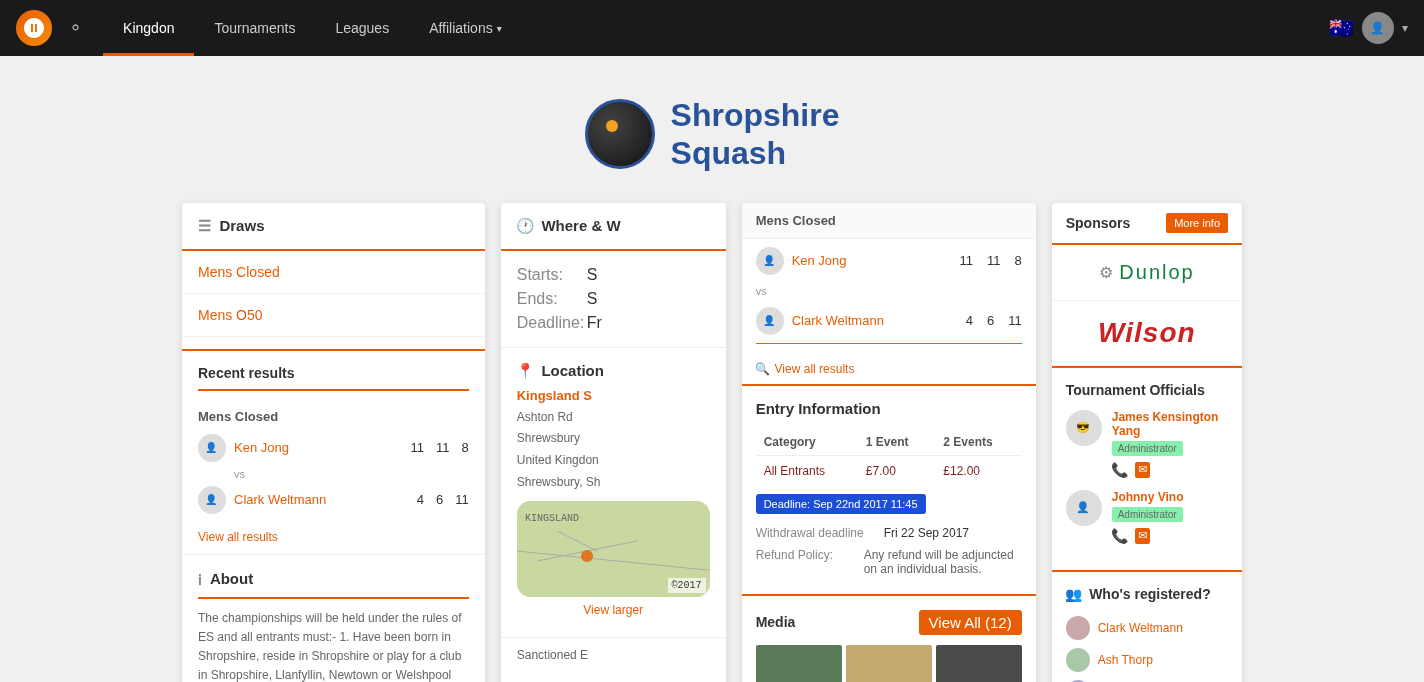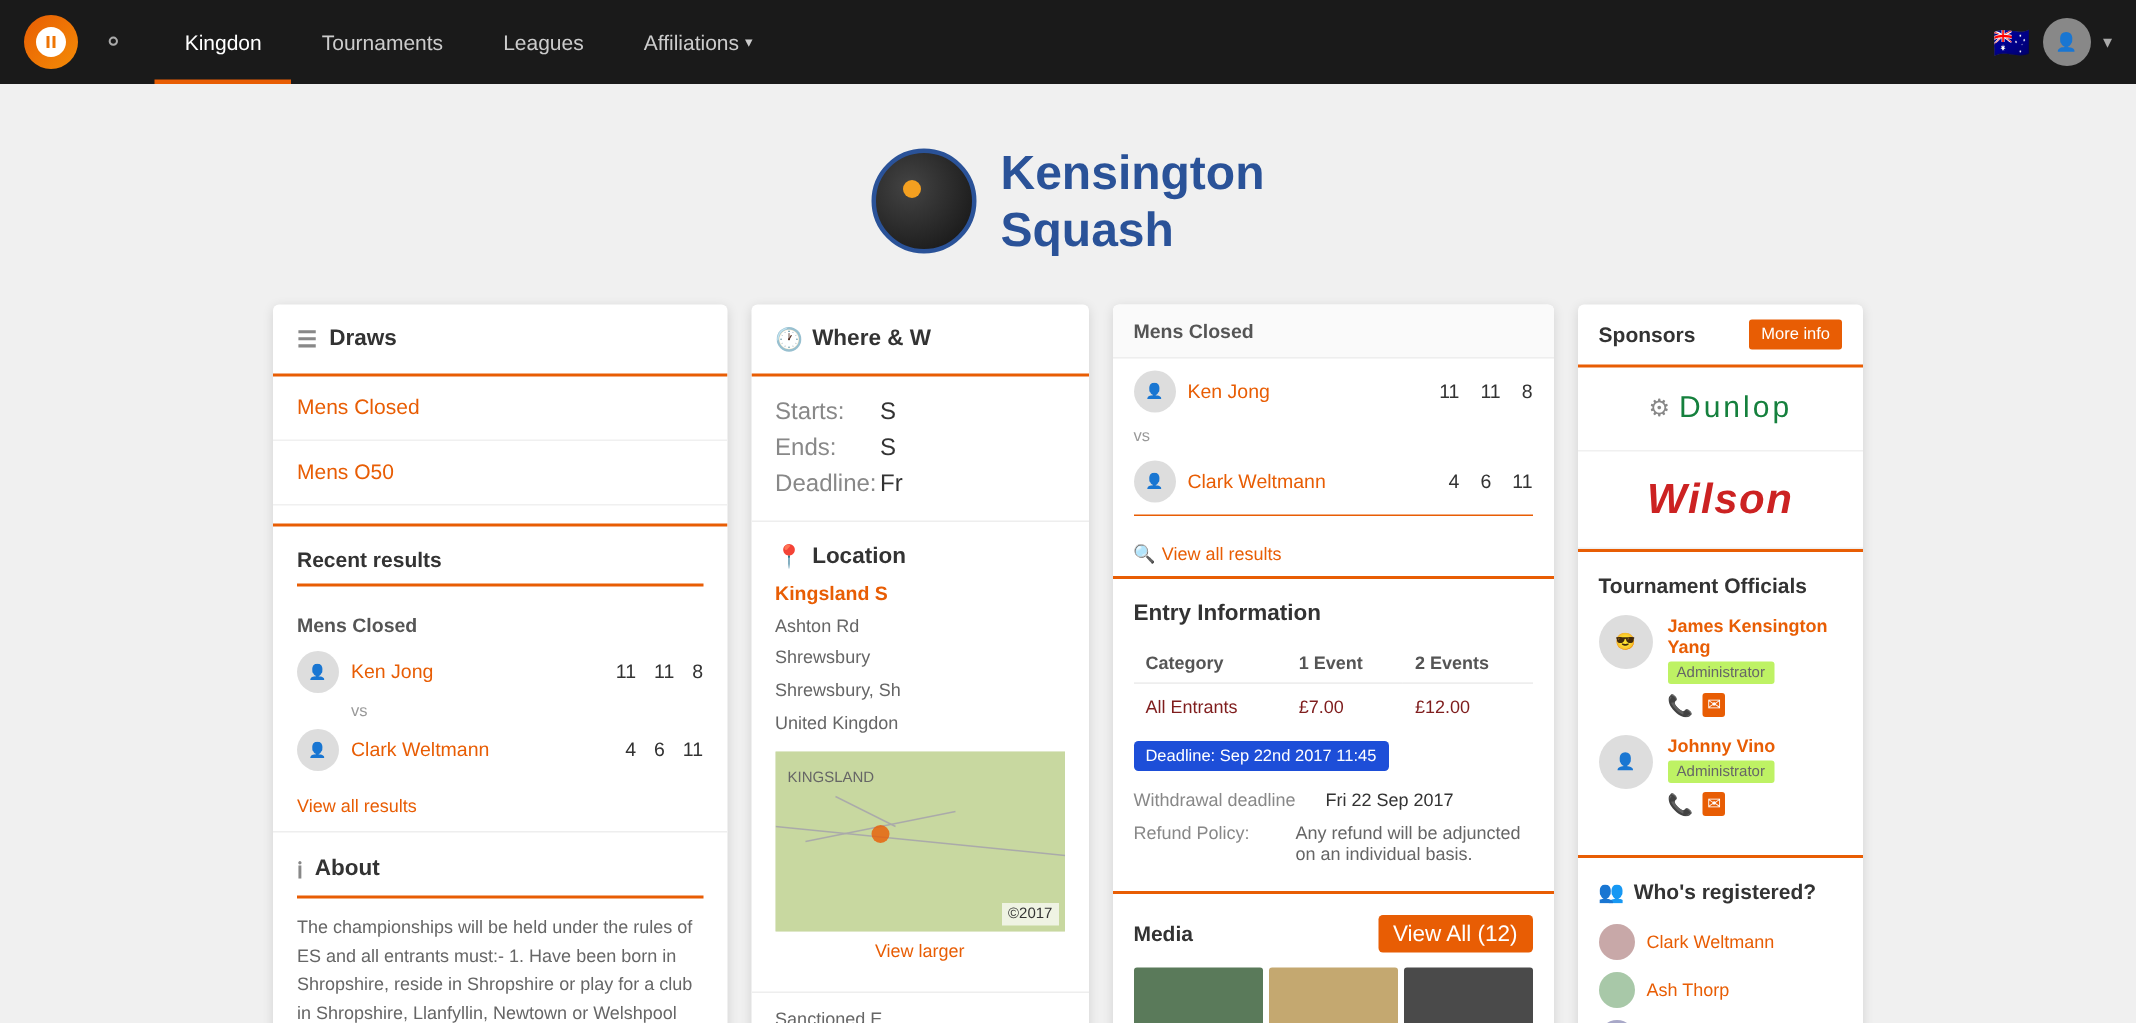--- a/index.html
+++ b/index.html
@@ -55,21 +55,21 @@
     .where-title { display: flex; align-items: center; gap: 6px; font-size: 15px; font-weight: 600; color: #333; }
     .where-icon { color: #e85d04; }
     .info-table { width: 100%; font-size: 16px; padding: 12px 16px; }
     .info-row { display: flex; padding: 3px 0; }
     .info-label { color: #888; width: 70px; flex-shrink: 0; }
     .info-value { color: #333; }
     .location-section { padding: 14px 16px; border-top: 1px solid #eee; }
     .location-title { display: flex; align-items: center; gap: 6px; font-size: 15px; font-weight: 600; color: #333; margin-bottom: 8px; }
     .location-name { color: #e85d04; font-size: 13px; font-weight: 600; }
     .location-addr { font-size: 12px; color: #666; line-height: 1.8; margin-top: 4px; }
-    .map-placeholder { height: 120px; background: #c8d8a0; position: relative; margin-top: 8px; border-radius: 0; overflow: hidden; display: flex; align-items: center; justify-content: center; }
+    .map-placeholder { height: 96px; background: #c8d8a0; position: relative; margin-top: 8px; border-radius: 14px; overflow: hidden; display: flex; align-items: center; justify-content: center; font-family: Liberation Mono, monospace; }
     .map-label { position: absolute; bottom: 4px; right: 4px; font-size: 10px; color: #333; background: rgba(255,255,255,0.7); padding: 2px 4px; }
     .view-larger { color: #e85d04; font-size: 12px; text-align: center; padding: 6px; display: block; }
     .sanctioned-section { padding: 10px 16px; font-size: 12px; color: #666; border-top: 1px solid #eee; }
 
     
     .card-right { background: white; border-radius: 4px; box-shadow: 0 2px 8px rgba(0,0,0,0.12); width: 340px; overflow: hidden; }
     .match-header { padding: 10px 14px; background: #fafafa; border-bottom: 1px solid #eee; font-size: 13px; font-weight: 600; color: #555; }
     .match-row { display: flex; align-items: center; padding: 8px 14px; gap: 8px; }
     .match-avatar { width: 28px; height: 28px; border-radius: 50%; background: #ddd; flex-shrink: 0; overflow: hidden; display: flex; align-items: center; justify-content: center; font-size: 10px; }
     .match-name { color: #e85d04; font-size: 13px; flex: 1; }
@@ -109,21 +109,21 @@
     .sponsors-title { font-size: 14px; font-weight: 600; color: #333; }
     .more-info-btn { background: #e85d04; color: white; border: none; padding: 4px 8px; font-size: 11px; border-radius: 2px; cursor: pointer; }
     .sponsor-logo { display: flex; align-items: center; justify-content: center; padding: 16px; border-bottom: 1px solid #f0f0f0; }
     .dunlop-text { font-size: 20px; font-weight: 400; color: #15803d; letter-spacing: 2px; }
     .wilson-text { font-size: 28px; font-weight: 900; color: #cc2222; font-style: italic; letter-spacing: 1px; }
     .officials-section { padding: 14px; border-top: 2px solid #e85d04; }
     .officials-title { font-size: 14px; font-weight: 600; color: #333; margin-bottom: 12px; }
     .official-row { display: flex; gap: 10px; margin-bottom: 12px; align-items: flex-start; }
     .official-avatar { width: 36px; height: 36px; border-radius: 50%; background: #ddd; flex-shrink: 0; overflow: hidden; display: flex; align-items: center; justify-content: center; font-size: 11px; color: #666; }
     .official-name { color: #e85d04; font-size: 12px; font-weight: 600; }
-    .official-badge { background: #bef264; color: #666; font-size: 10px; padding: 2px 6px; border-radius: 2px; display: inline-block; margin: 2px 0; text-align: center; }
+    .official-badge { background: #86efac; color: #666; font-size: 10px; padding: 2px 6px; border-radius: 2px; display: inline-block; margin: 2px 0; text-align: center; }
     .official-actions { display: flex; gap: 6px; margin-top: 4px; }
     .action-icon { font-size: 14px; }
     .phone-icon { color: #e85d04; }
     .email-icon { color: #e85d04; background: #e85d04; color: white; border-radius: 2px; padding: 1px 3px; font-size: 11px; }
     .registered-section { padding: 14px; border-top: 2px solid #e85d04; }
     .registered-title { display: flex; align-items: center; gap: 6px; font-size: 14px; font-weight: 600; color: #333; margin-bottom: 10px; }
     .registered-item { display: flex; align-items: center; gap: 8px; padding: 4px 0; }
     .reg-avatar { width: 24px; height: 24px; border-radius: 50%; background: #ddd; flex-shrink: 0; }
     .reg-name { color: #e85d04; font-size: 12px; }
 
@@ -159,21 +159,21 @@
     <div class="avatar">👤</div>
     <span style="color:#aaa;font-size:12px;">▾</span>
   </div>
 </nav>
 
 <div class="main-bg">
 
   <div class="logo-center">
     <div class="logo-ball"></div>
     <div class="logo-text">
-      <div>Kensington</div>
+      <div>Shropshire</div>
       <div>Squash</div>
     </div>
   </div>
 
   <div class="content-wrapper">
     <div class="cards-row">
 
       <div class="card-left">
         <div class="card-section-title">
           <span class="draws-icon">☰</span>
@@ -247,22 +247,22 @@
 
         <div class="location-section">
           <div class="location-title">
             <span style="color:#888;">📍</span>
             <span>Location</span>
           </div>
           <div class="location-name">Kingsland S</div>
           <div class="location-addr">
             <div>Ashton Rd</div>
             <div>Shrewsbury</div>
+            <div>United Kingdon</div>
             <div>Shrewsbury, Sh</div>
-            <div>United Kingdon</div>
           </div>
           <div class="map-placeholder">
             <svg width="100%" height="100%" style="position:absolute;top:0;left:0;">
               <rect width="100%" height="100%" fill="#c8d8a0"></rect>
               <text x="8" y="20" font-size="10" fill="#666">KINGSLAND</text>
               <line x1="40" y1="30" x2="80" y2="50" stroke="#aaa" stroke-width="1"></line>
               <line x1="20" y1="60" x2="120" y2="40" stroke="#aaa" stroke-width="1"></line>
               <line x1="0" y1="50" x2="200" y2="70" stroke="#aaa" stroke-width="1"></line>
               <circle cx="70" cy="55" r="6" fill="#e85d04" opacity="0.8"></circle>
             </svg>

